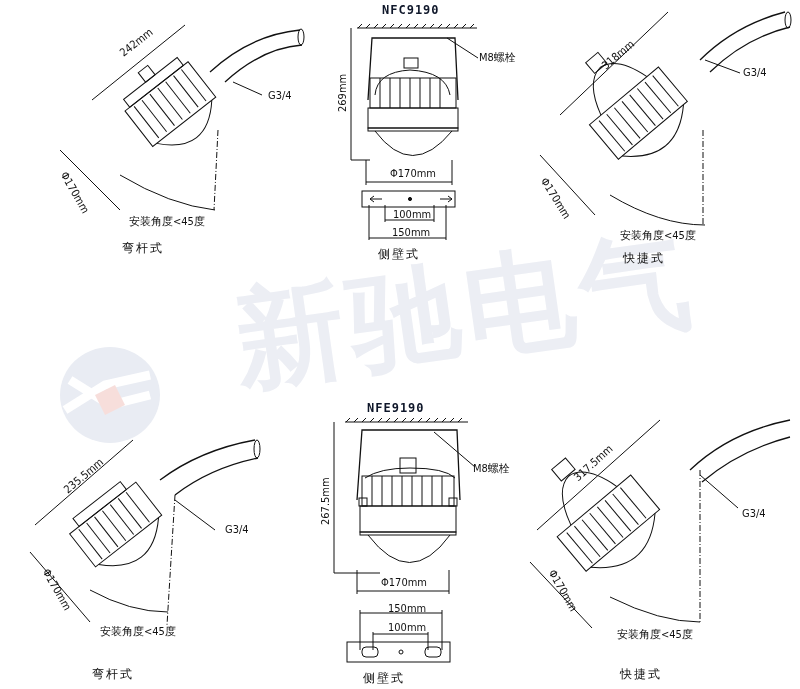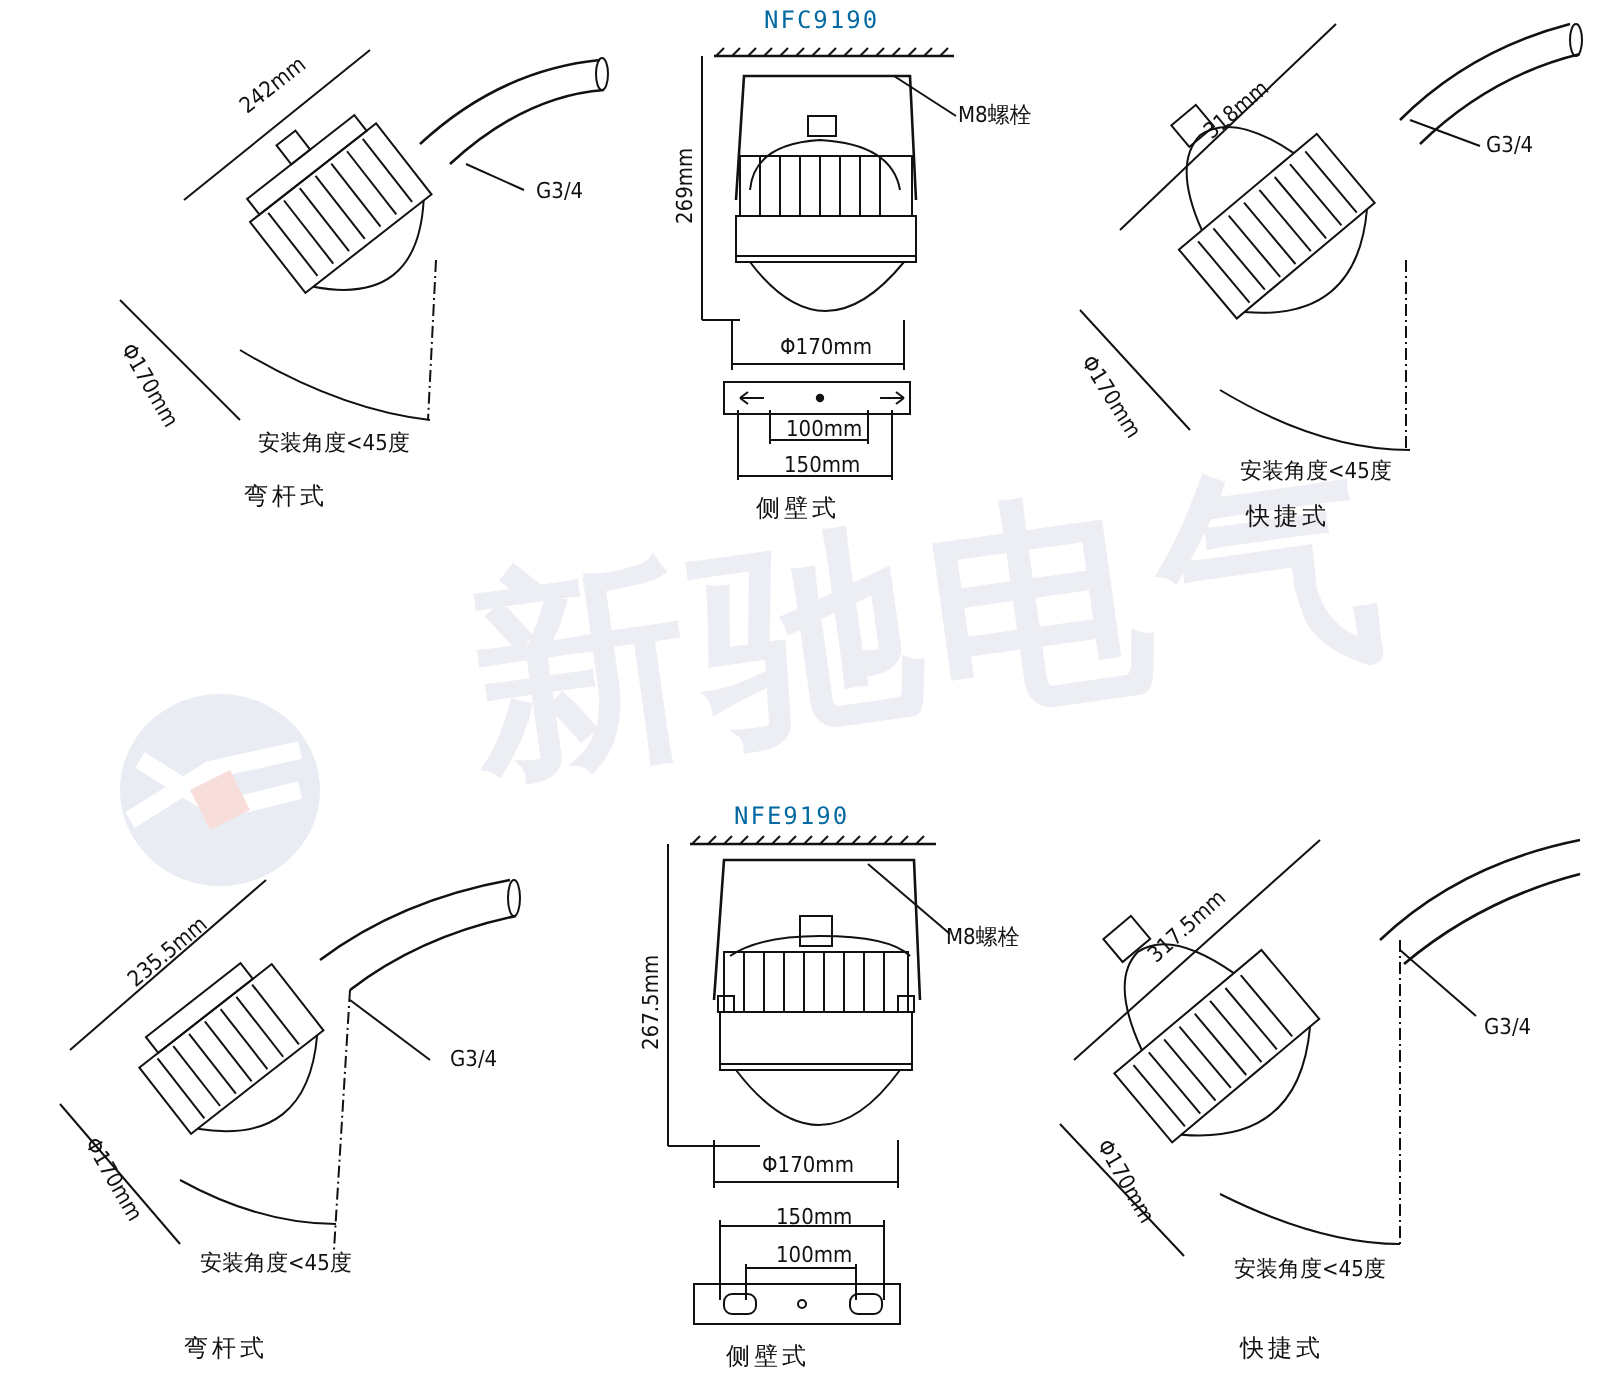--- a/index.html
+++ b/index.html
@@ -1,20 +1,20 @@
 <!DOCTYPE html>
 <html><head>
 <meta charset="utf-8">
 <style>
   html, body { margin: 0; padding: 0; background: #ffffff; }
   body { width: 800px; height: 689px; position: relative; overflow: hidden; font-family: "DejaVu Sans", sans-serif; color: #111; }
   .abs { position: absolute; }
   .lbl { font-family: "DejaVu Sans Condensed", "DejaVu Sans", sans-serif; font-size: 11px; color: #111; white-space: nowrap; line-height: 1; }
   .cap { font-size: 12px; letter-spacing: 2px; color: #111; white-space: nowrap; }
-  .model { font-family: "DejaVu Sans Mono", monospace; font-weight: normal; font-size: 12px; letter-spacing: 1px; color: #0369a1; }
+  .model { font-family: "DejaVu Sans Mono", monospace; font-weight: bold; font-size: 12px; letter-spacing: 1px; color: #0f172a; }
   .watermark { position: absolute; left: 0; top: 0; width: 800px; height: 689px; pointer-events: none; }
   svg { position: absolute; left: 0; top: 0; }
 </style>
 </head>
 <body>
 
 <div class="watermark">
   <svg width="800" height="689">
     <ellipse cx="110" cy="395" rx="50" ry="48" fill="#e9ecf3"></ellipse>
     <path d="M65 410 L105 385 L150 375" stroke="#ffffff" stroke-width="9" fill="none"></path>

